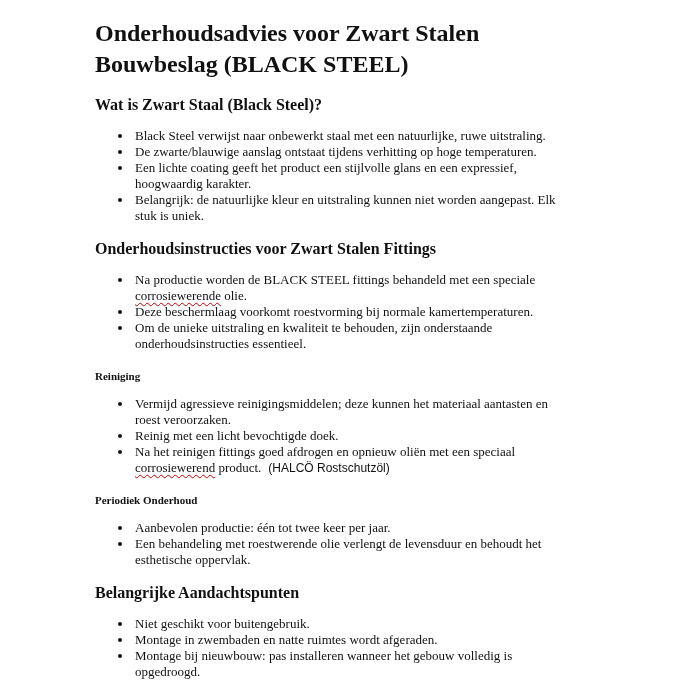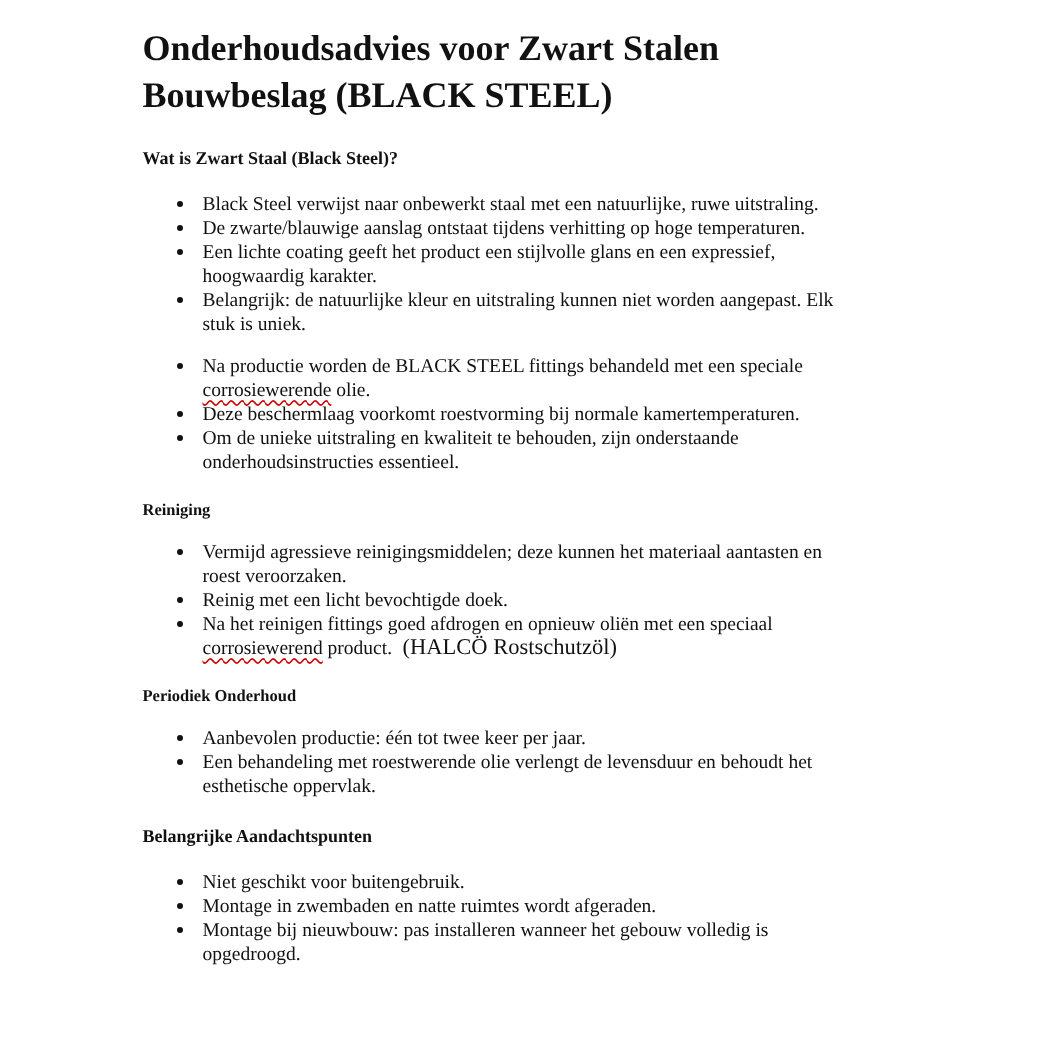--- a/index.html
+++ b/index.html
@@ -21,21 +21,21 @@
     padding: 18px 140px 0 95px;
     background: #ffffff;
   }
   h1.doc-title {
     font-size: 24px;
     line-height: 31px;
     font-weight: bold;
     margin: 0;
   }
   h2.section-heading {
-    font-size: 12px;
+    font-size: 16px;
     line-height: 22px;
     font-weight: bold;
     margin: 14px 0 0 0;
   }
   h3.sub-heading {
     font-size: 11px;
     line-height: 16px;
     font-weight: bold;
     margin: 16px 0 0 0;
   }
@@ -50,41 +50,42 @@
     margin: 0;
     padding: 0 0 0 2px;
   }
   .bold { font-weight: normal; }
   .misspelled {
     text-decoration: underline wavy #cc0000;
     text-decoration-thickness: 1px;
     text-underline-offset: 2px;
   }
   .small-note {
-    font-family: Liberation Serif, serif;
-    font-size: 15px;
+    font-family: Liberation Sans, sans-serif;
+    font-size: 12px;
     margin-left: 7px;
   }
 </style>
 </head>
 <body>
 
 <div class="page">
 
   <h1 class="doc-title">Onderhoudsadvies voor Zwart Stalen Bouwbeslag (BLACK STEEL)</h1>
 
   <h2 class="section-heading">Wat is Zwart Staal (Black Steel)?</h2>
 
   <ul class="bullet-list">
     <li>Black Steel verwijst naar onbewerkt staal met een natuurlijke, ruwe uitstraling.</li>
     <li>De zwarte/blauwige aanslag ontstaat tijdens verhitting op hoge temperaturen.</li>
     <li>Een lichte coating geeft het product een stijlvolle glans en een expressief, hoogwaardig karakter.</li>
     <li>Belangrijk: de natuurlijke kleur en uitstraling kunnen niet worden aangepast. Elk stuk is uniek.</li>
   </ul>
 
+  <h2 class="section-heading">Onderhoudsinstructies voor Zwart Stalen Fittings</h2>
 
   <ul class="bullet-list">
     <li><span>Na productie worden de BLACK STEEL fittings behandeld met een speciale </span><span class="misspelled">corrosiewerende</span><span> olie.</span></li>
     <li>Deze beschermlaag voorkomt roestvorming bij normale kamertemperaturen.</li>
     <li>Om de unieke uitstraling en kwaliteit te behouden, zijn onderstaande onderhoudsinstructies essentieel.</li>
   </ul>
 
   <h3 class="sub-heading">Reiniging</h3>
 
   <ul class="bullet-list">

